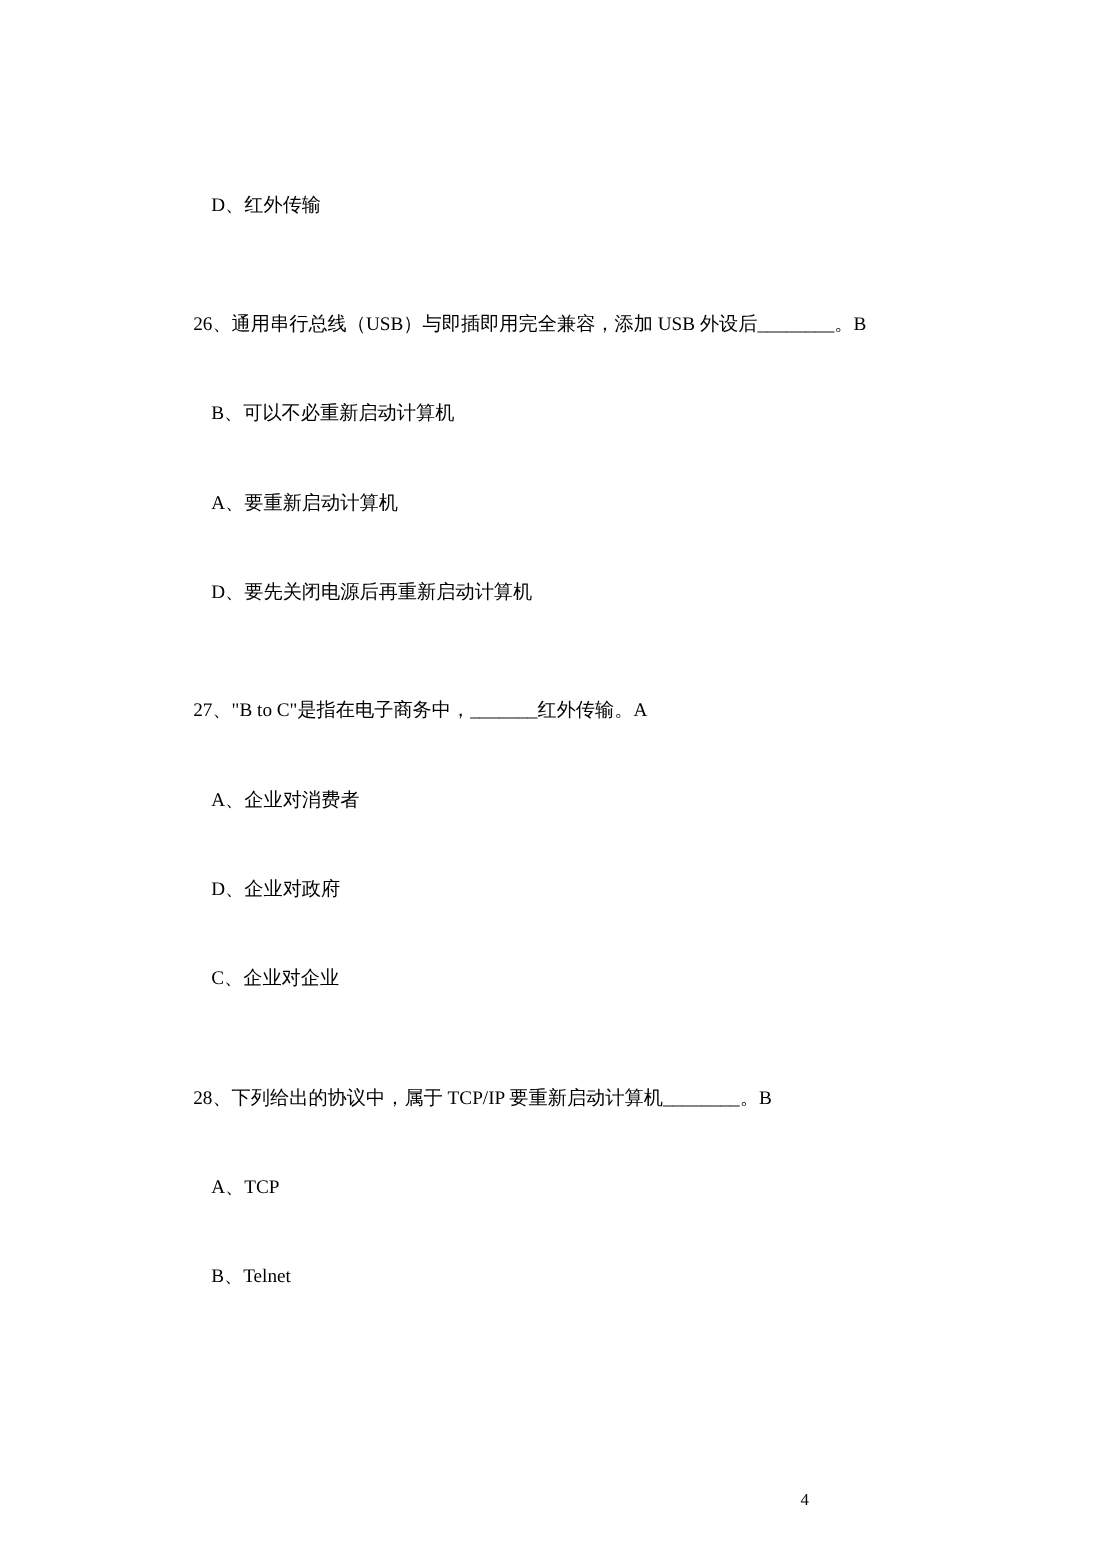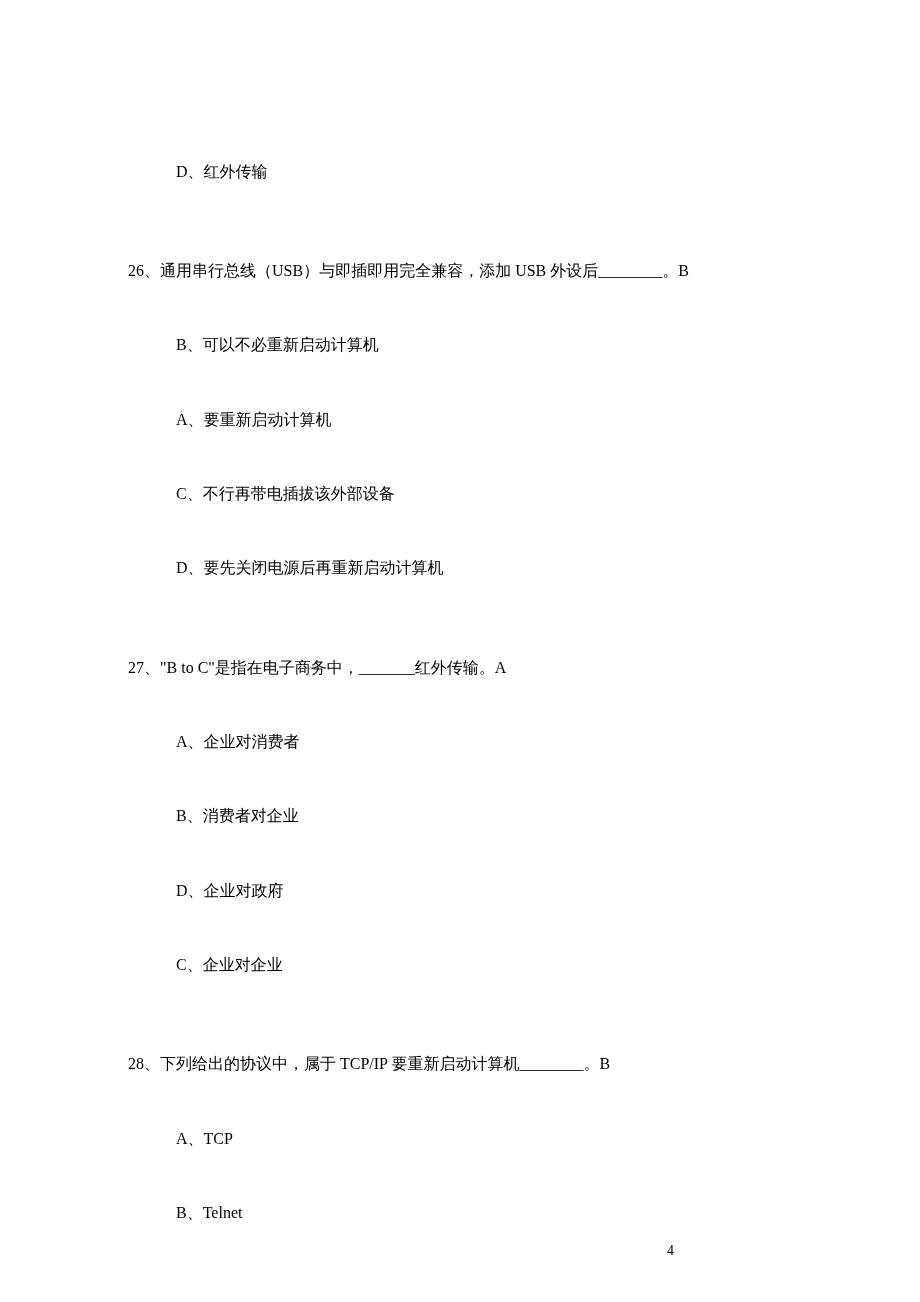--- a/index.html
+++ b/index.html
@@ -22,44 +22,43 @@
     white-space: pre;
   }
   .line {
     margin: 0;
   }
   .opt-indent {
     padding-left: 48px;
   }
   .q-indent {
     padding-left: 0px;
+    margin-left: 33px;
   }
   .page-num {
     position: absolute;
     right: 110px;
     bottom: 40px;
     font-size: 14px;
   }
 </style>
 </head>
 <body>
 
 <div class="page">
   <div class="content">
     <div class="line opt-indent">D、红外传输</div>
 
     <div class="line q-indent"><span>26、</span><span>通用串行总线（USB）与即插即用完全兼容，添加 USB 外设后</span><span>________</span><span>。B</span></div>
     <div class="line opt-indent">B、可以不必重新启动计算机</div>
     <div class="line opt-indent">A、要重新启动计算机</div>
-    <div class="line opt-indent">C、不行再带电插拔该外部设备</div>
     <div class="line opt-indent">D、要先关闭电源后再重新启动计算机</div>
 
     <div class="line q-indent"><span>27、</span><span>"B to C"是指在电子商务中，</span><span>_______</span><span>红外传输。A</span></div>
     <div class="line opt-indent">A、企业对消费者</div>
-    <div class="line opt-indent">B、消费者对企业</div>
     <div class="line opt-indent">D、企业对政府</div>
     <div class="line opt-indent">C、企业对企业</div>
 
     <div class="line q-indent"><span>28、</span><span>下列给出的协议中，属于 TCP/IP 要重新启动计算机</span><span>________</span><span>。B</span></div>
     <div class="line opt-indent">A、TCP</div>
     <div class="line opt-indent">B、Telnet</div>
     
 
     
     

